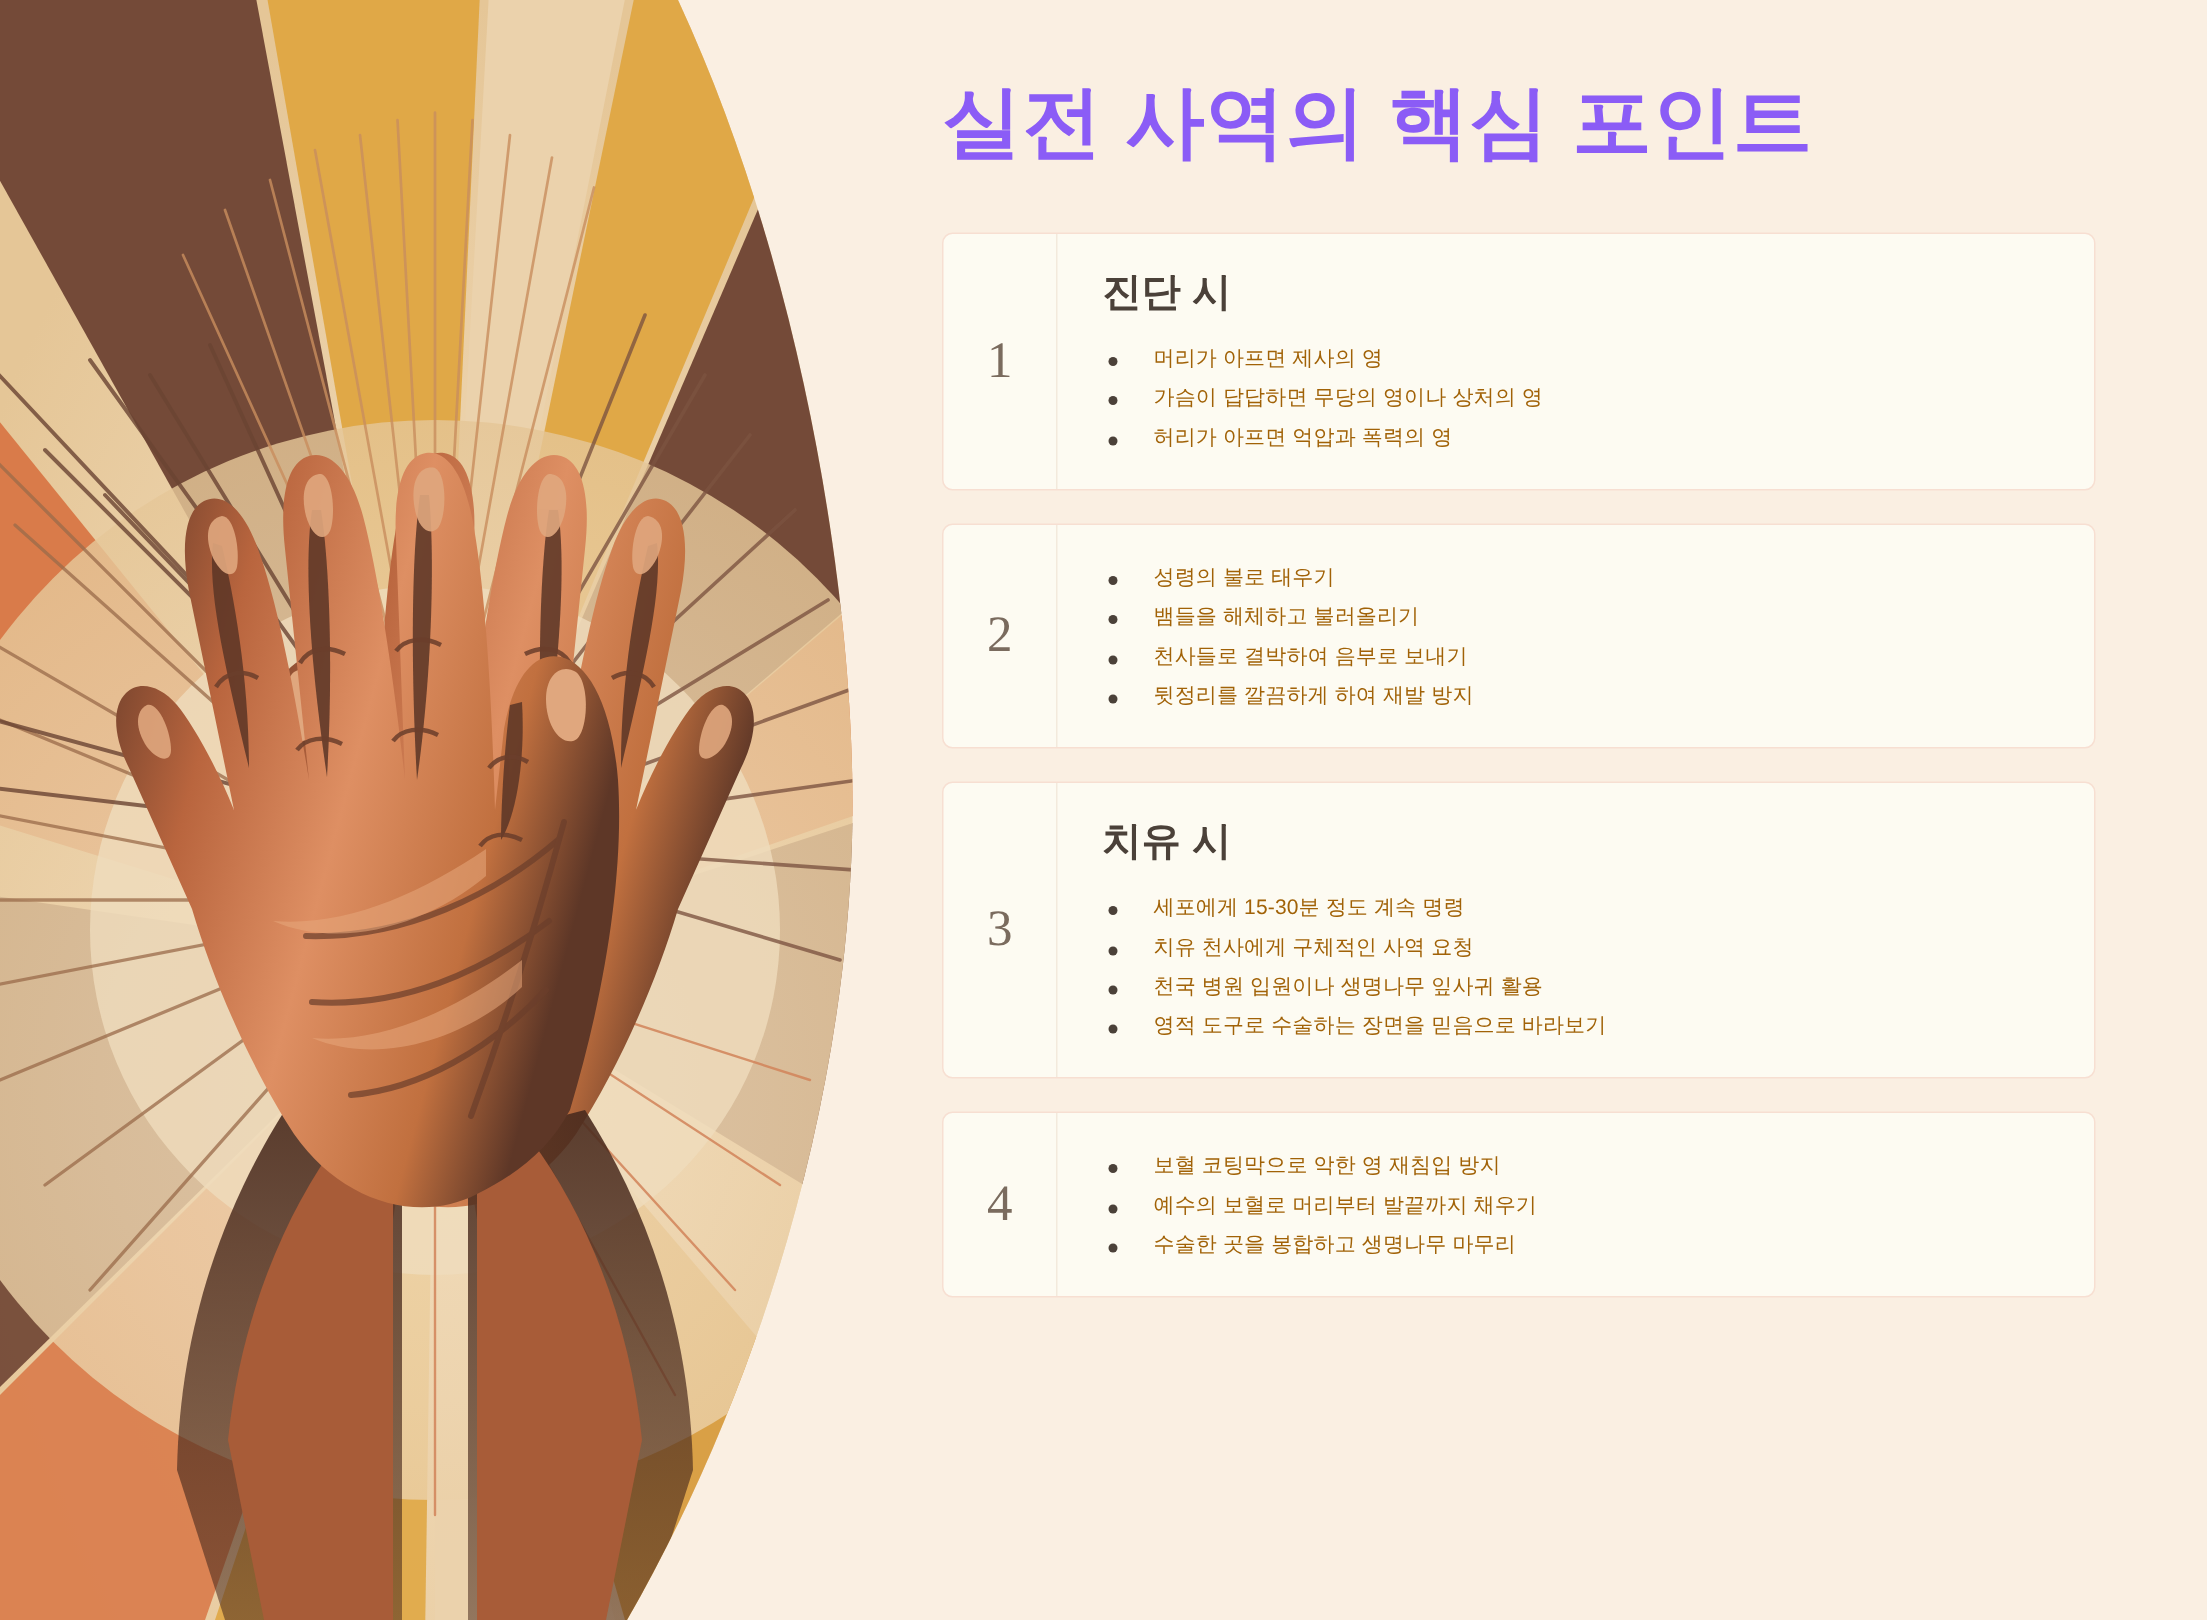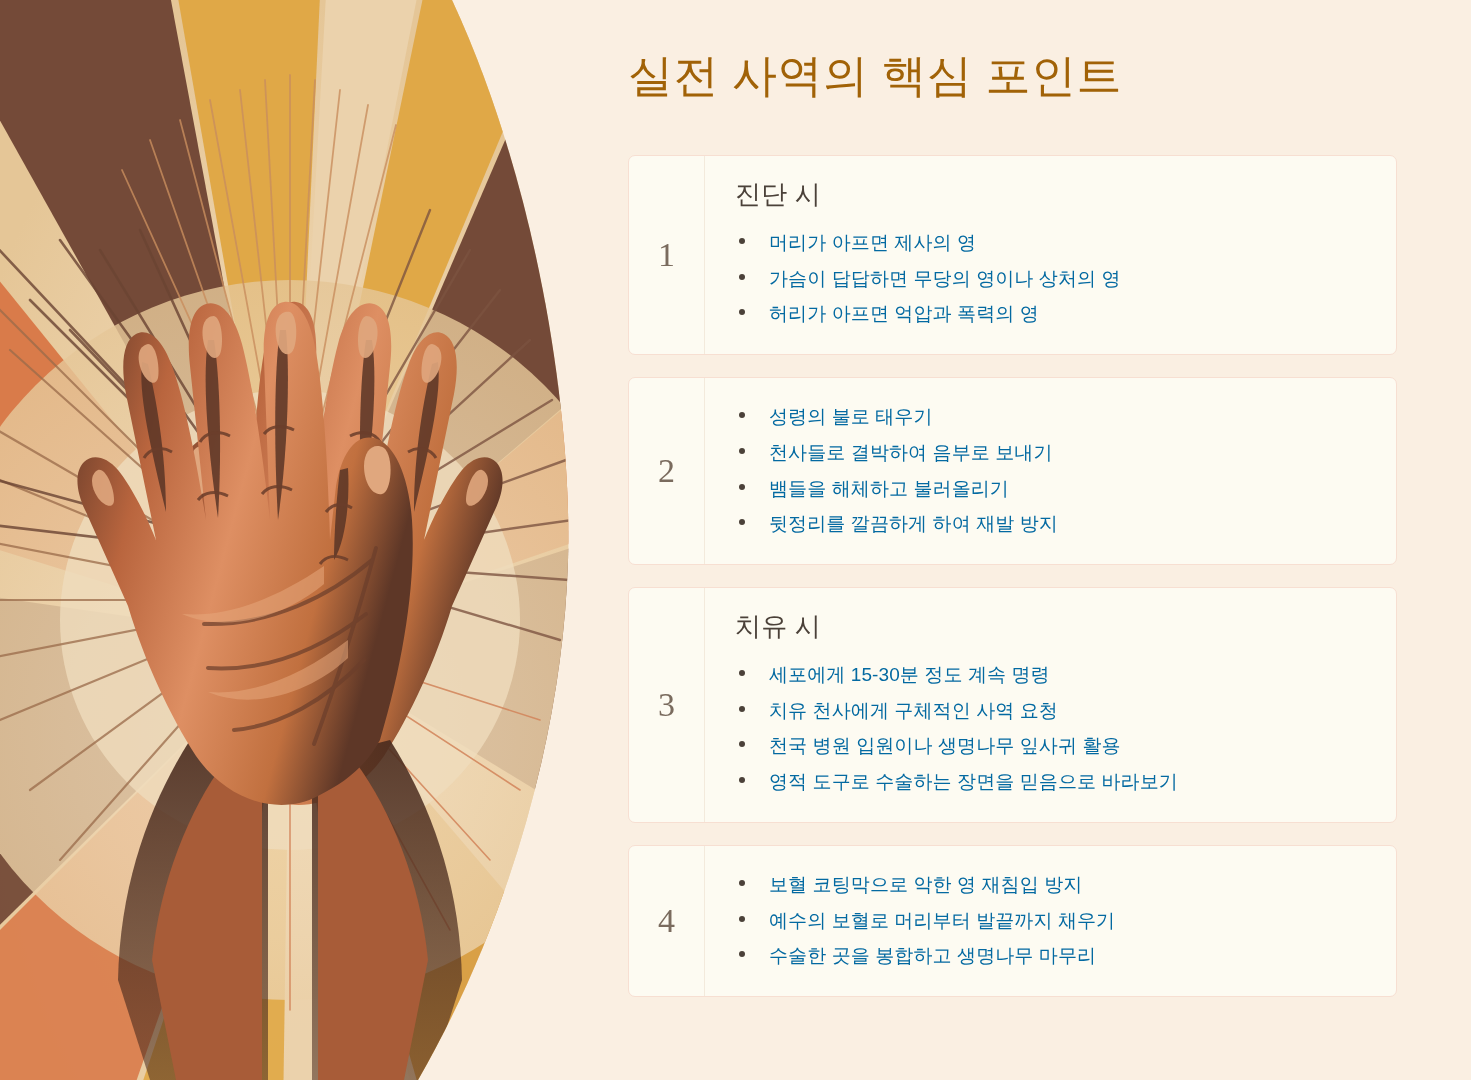--- a/index.html
+++ b/index.html
@@ -39,24 +39,24 @@
     position: absolute;
     left: 628px;
     top: 0;
     width: 770px;
     height: 1080px;
   }
   #page-title {
     position: absolute;
     left: 0;
     top: 46px;
-    font-size: 45px;
-    font-weight: normal;
+    font-size: 53px;
+    font-weight: bold;
     letter-spacing: 0.5px;
-    color: #a16207;
+    color: #8b5cf6;
     white-space: nowrap;
   }
 
   #cards {
     position: absolute;
     left: 0;
     top: 155px;
     width: 769px;
   }
   .card {
@@ -84,35 +84,35 @@
     color: #7A6B5E;
     line-height: 1;
   }
   .card-body {
     flex: 1 1 auto;
     padding: 21px 24px 22px 30px;
     box-sizing: border-box;
   }
   .card-heading {
     font-size: 26px;
-    font-weight: normal;
+    font-weight: bold;
     color: #4B4139;
     margin: 0 0 13px 0;
     letter-spacing: 0.2px;
   }
   .bullets {
     margin: 0;
     padding: 0;
     list-style: none;
   }
   .bullets li {
     position: relative;
     padding-left: 34px;
-    font-size: 19px;
-    color: #0369a1;
+    font-size: 14px;
+    color: #a16207;
     line-height: 1.88;
     letter-spacing: 0.1px;
   }
   .bullets li .bullet-dot {
     position: absolute;
     left: 4px;
     top: 13px;
     width: 6px;
     height: 6px;
     border-radius: 50%;
@@ -376,22 +376,22 @@
             </ul>
           </div>
         </div>
         <div class="card">
           <div class="card-number-col">
             <span class="card-number">2</span>
           </div>
           <div class="card-body">
             <ul class="bullets">
               <li><span class="bullet-dot"></span><span>성령의 불로 태우기</span></li>
+              <li><span class="bullet-dot"></span><span>뱀들을 해체하고 불러올리기</span></li>
               <li><span class="bullet-dot"></span><span>천사들로 결박하여 음부로 보내기</span></li>
-              <li><span class="bullet-dot"></span><span>뱀들을 해체하고 불러올리기</span></li>
               <li><span class="bullet-dot"></span><span>뒷정리를 깔끔하게 하여 재발 방지</span></li>
             </ul>
           </div>
         </div>
         <div class="card">
           <div class="card-number-col">
             <span class="card-number">3</span>
           </div>
           <div class="card-body">
             <h3 class="card-heading">치유 시</h3>

